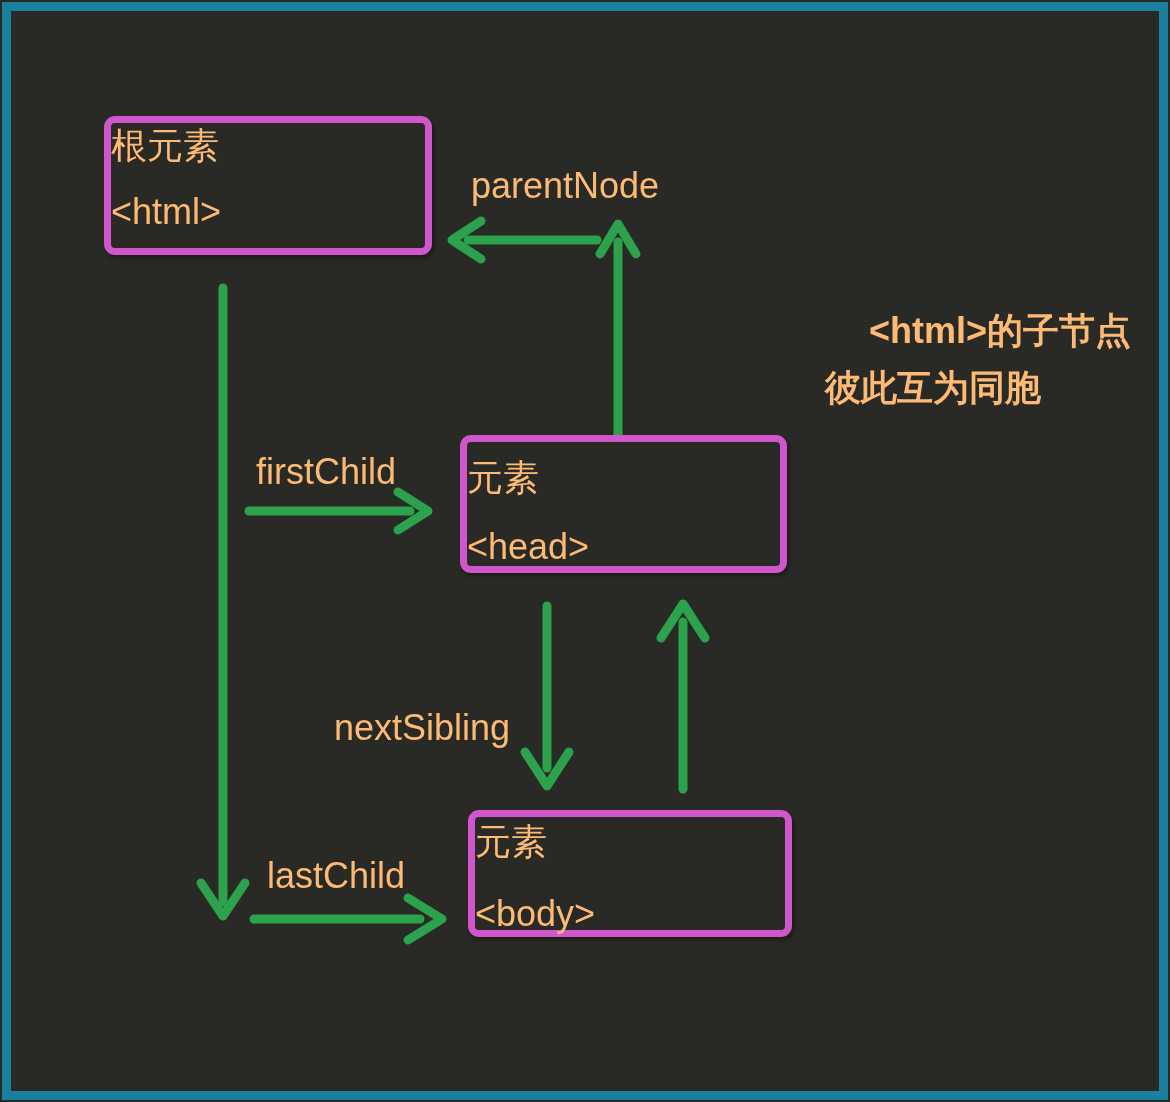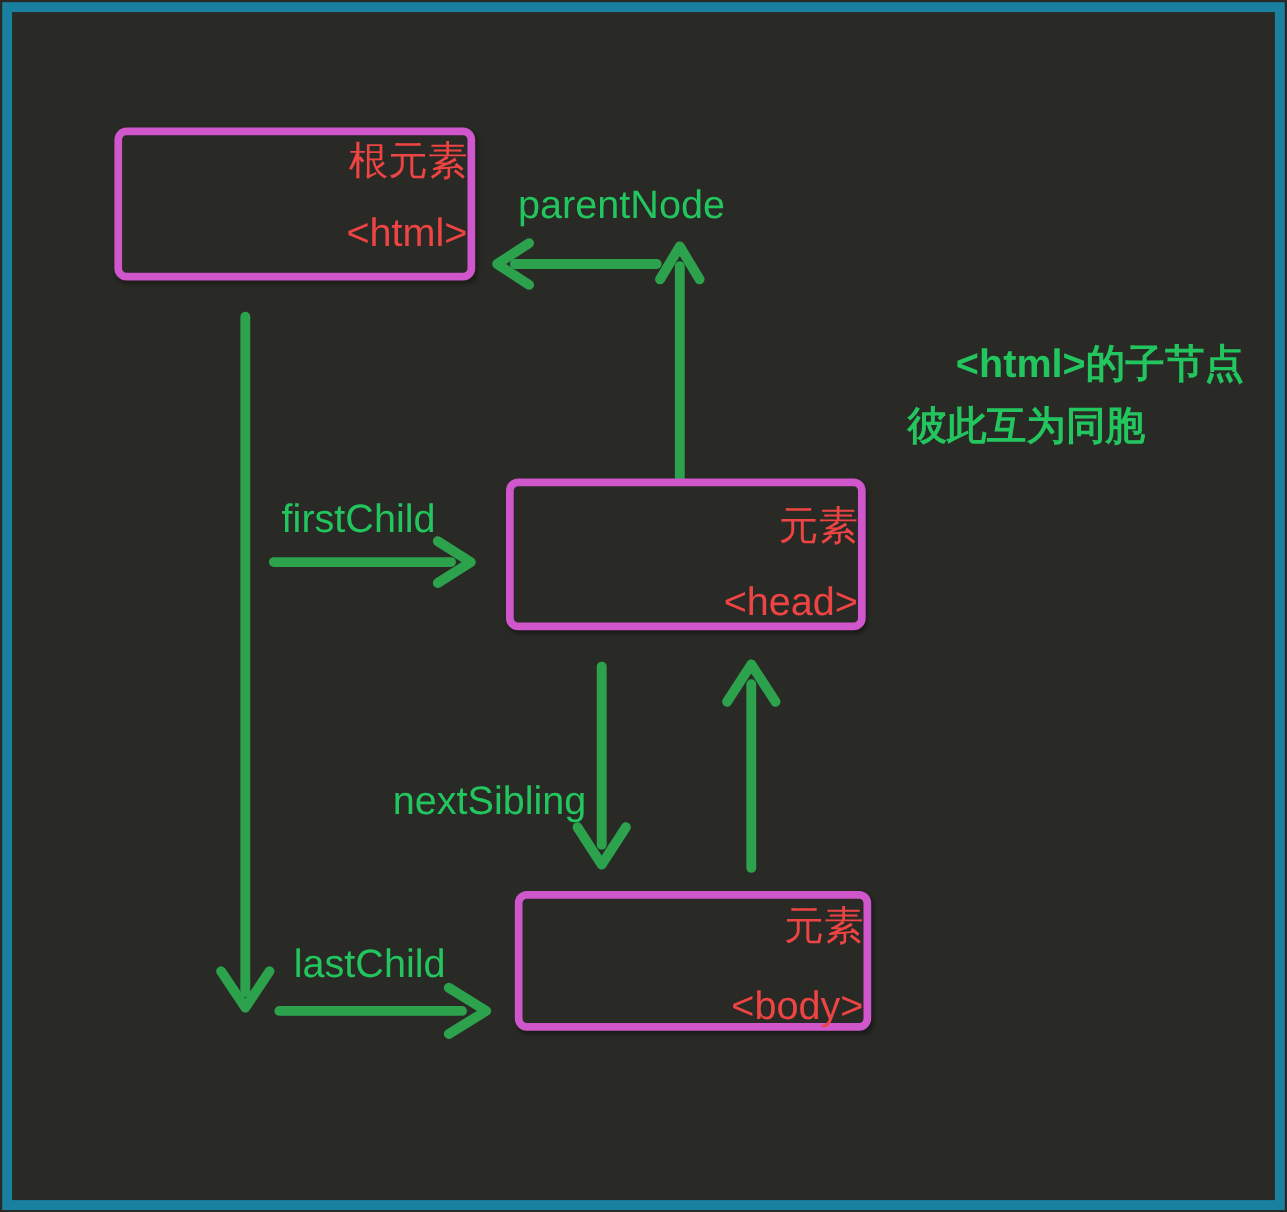--- a/index.html
+++ b/index.html
@@ -32,46 +32,46 @@
   }
   .node {
     position: absolute;
     box-sizing: border-box;
     border: 7px solid #cf56cb;
     border-radius: 11px;
     background: #292925;
     box-shadow: 2px 3px 4px rgba(0,0,0,0.35);
     display: flex;
     flex-direction: column;
-    align-items: flex-end;
+    align-items: flex-start;
     z-index: 2;
-    color: #ef4444;
+    color: #fdba74;
     font-size: 36px;
     line-height: 42px;
     font-weight: 500;
   }
   .node-html { left: 104px; top: 116px; width: 328px; height: 139px; padding-top: 2px; }
   .node-html .node-tag { margin-top: 24px; }
   .node-head { left: 460px; top: 435px; width: 327px; height: 138px; padding-top: 15px; }
   .node-head .node-tag { margin-top: 27px; }
   .node-body { left: 468px; top: 810px; width: 324px; height: 127px; padding-top: 4px; }
   .node-body .node-tag { margin-top: 30px; }
   .edge-label, .note-line {
     position: absolute;
     transform: translate(-50%, -50%);
-    color: #22c55e;
+    color: #fdba74;
     font-size: 36px;
     font-weight: 500;
     white-space: nowrap;
     z-index: 3;
   }
   .note-line { font-weight: 700; }
   .lbl-parentnode      { left: 565px; top: 186px; }
   .lbl-firstchild      { left: 326px; top: 472px; }
-  .lbl-nextsibling     { left: 445px; top: 728px; }
+  .lbl-nextsibling     { left: 422px; top: 728px; }
   .lbl-previoussibling { left: 828px; top: 656px; }
   .lbl-lastchild       { left: 336px; top: 876px; }
   .note-1 { left: 1000px; top: 331px; }
   .note-2 { left: 933px;  top: 388px; }
 </style>
 </head>
 <body>
 
 <div class="canvas">
 

